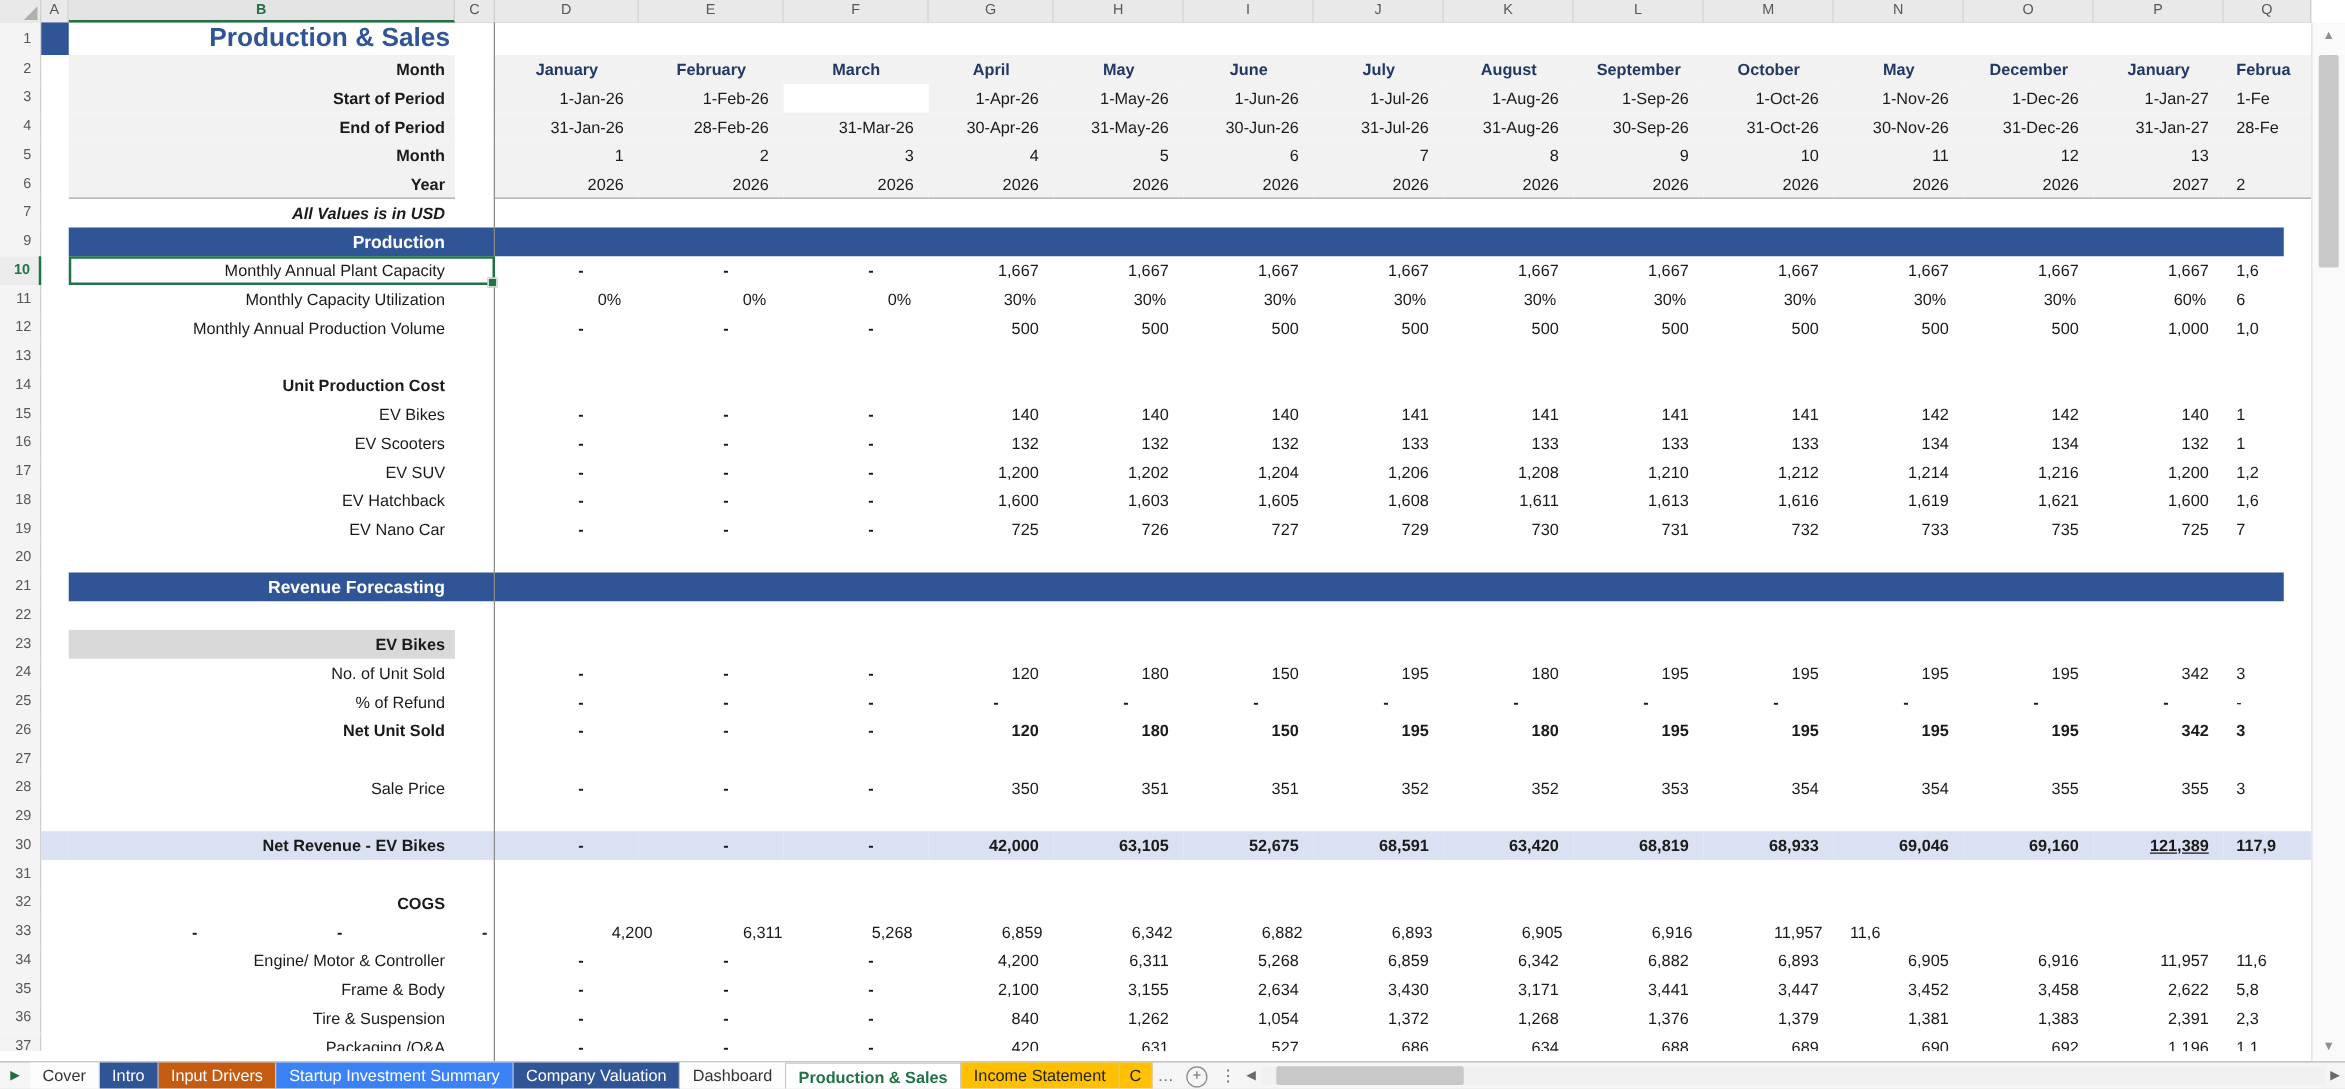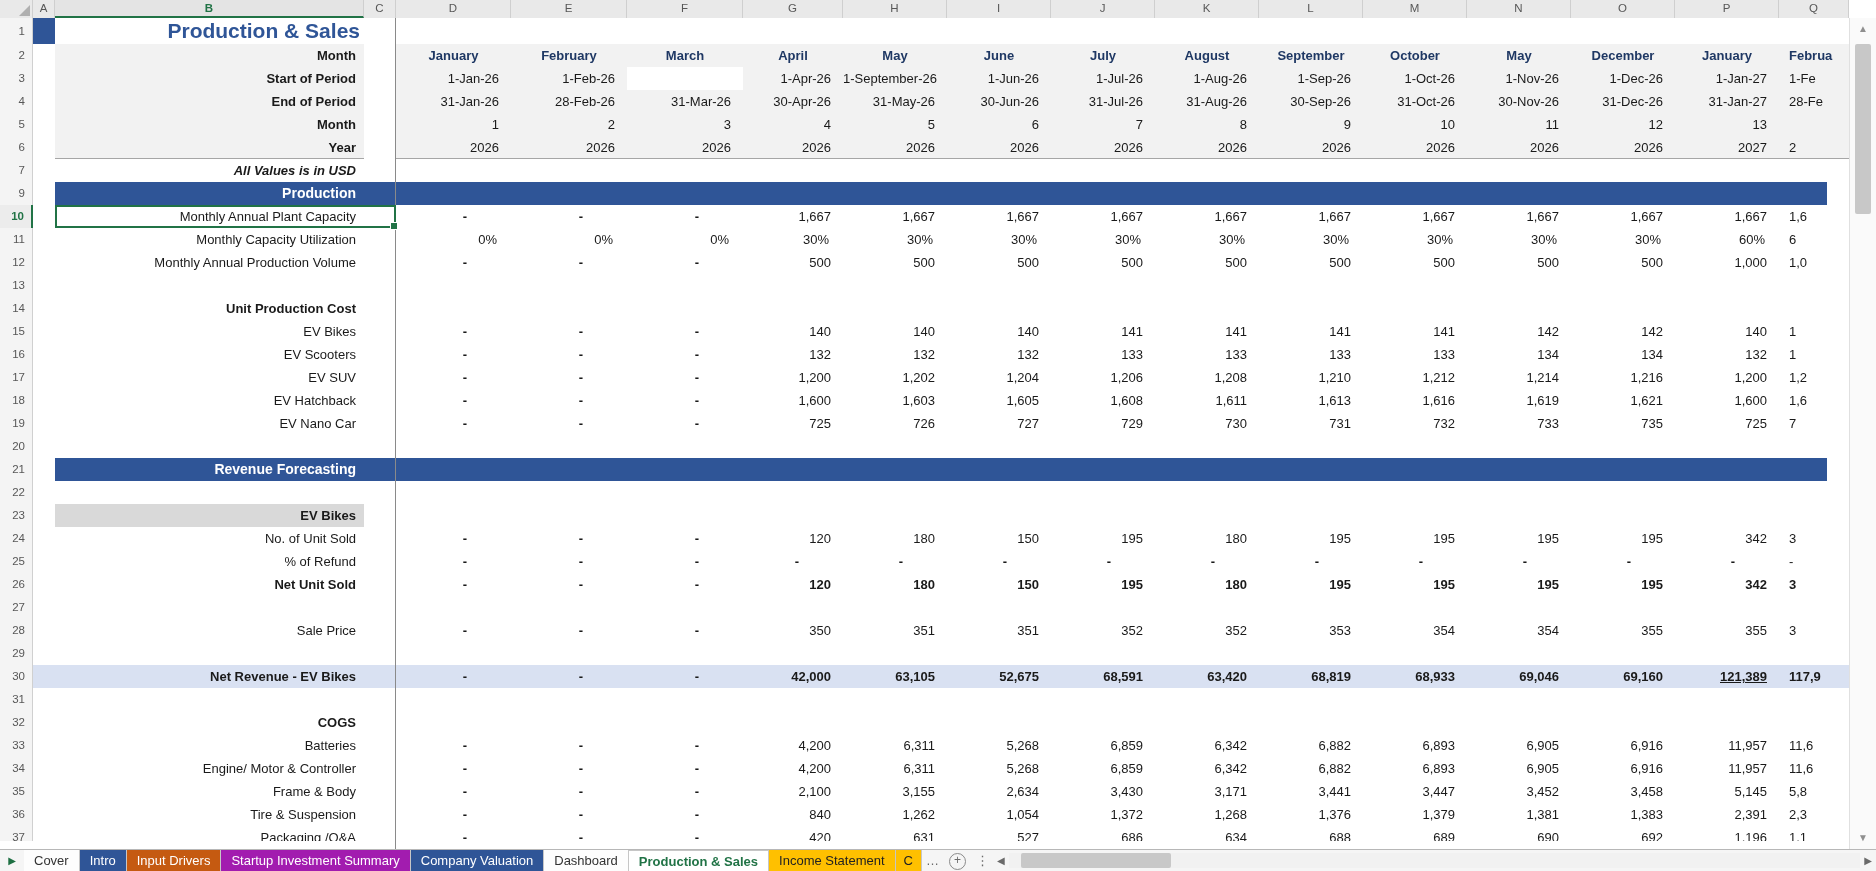--- a/index.html
+++ b/index.html
@@ -125,21 +125,21 @@
       </div>
       <div class="row">
         <div class="rn">3</div>
         <div class="c" style="width: 22px;"></div>
         <div class="c labelB band bold" style="width: 309px;">Start of Period</div>
         <div class="c" style="width: 32px;"></div>
         <div class="c v band" style="width: 115px;">1-Jan-26</div>
         <div class="c v band" style="width: 116px;">1-Feb-26</div>
         <div class="c v band" style="width: 116px; margin-top: 40px;">1-Mar-26</div>
         <div class="c v band" style="width: 100px;">1-Apr-26</div>
-        <div class="c v band" style="width: 104px;">1-September-26</div>
+        <div class="c v band" style="width: 104px;">1-May-26</div>
         <div class="c v band" style="width: 104px;">1-Jun-26</div>
         <div class="c v band" style="width: 104px;">1-Jul-26</div>
         <div class="c v band" style="width: 104px;">1-Aug-26</div>
         <div class="c v band" style="width: 104px;">1-Sep-26</div>
         <div class="c v band" style="width: 104px;">1-Oct-26</div>
         <div class="c v band" style="width: 104px;">1-Nov-26</div>
         <div class="c v band" style="width: 104px;">1-Dec-26</div>
         <div class="c v band" style="width: 104px;">1-Jan-27</div>
         <div class="c v qclip band" style="width: 70px;">1-Fe</div>
       </div>
@@ -517,21 +517,20 @@
       </div>
       <div class="row">
         <div class="rn">32</div>
         <div class="c" style="width: 22px;"></div>
         <div class="c labelB bold" style="width: 309px;">COGS</div>
         <div class="c" style="width: 1463px;"></div>
       </div>
       <div class="row">
         <div class="rn">33</div>
         <div class="c" style="width: 22px;"></div>
-        <div class="c labelB" style="width: 309px;">Batteries</div>
         <div class="c" style="width: 32px;"></div>
         <div class="c v dash" style="width: 115px;">-</div>
         <div class="c v dash" style="width: 116px;">-</div>
         <div class="c v dash" style="width: 116px;">-</div>
         <div class="c v" style="width: 100px;">4,200</div>
         <div class="c v" style="width: 104px;">6,311</div>
         <div class="c v" style="width: 104px;">5,268</div>
         <div class="c v" style="width: 104px;">6,859</div>
         <div class="c v" style="width: 104px;">6,342</div>
         <div class="c v" style="width: 104px;">6,882</div>
@@ -571,21 +570,21 @@
         <div class="c v dash" style="width: 116px;">-</div>
         <div class="c v" style="width: 100px;">2,100</div>
         <div class="c v" style="width: 104px;">3,155</div>
         <div class="c v" style="width: 104px;">2,634</div>
         <div class="c v" style="width: 104px;">3,430</div>
         <div class="c v" style="width: 104px;">3,171</div>
         <div class="c v" style="width: 104px;">3,441</div>
         <div class="c v" style="width: 104px;">3,447</div>
         <div class="c v" style="width: 104px;">3,452</div>
         <div class="c v" style="width: 104px;">3,458</div>
-        <div class="c v" style="width: 104px;">5,145</div>
+        <div class="c v" style="width: 104px;">2,622</div>
         <div class="c v qclip" style="width: 70px;">5,8</div>
       </div>
       <div class="row">
         <div class="rn">36</div>
         <div class="c" style="width: 22px;"></div>
         <div class="c labelB" style="width: 309px;">Tire &amp; Suspension</div>
         <div class="c" style="width: 32px;"></div>
         <div class="c v dash" style="width: 115px;">-</div>
         <div class="c v dash" style="width: 116px;">-</div>
         <div class="c v dash" style="width: 116px;">-</div>
@@ -633,21 +632,21 @@
     <div class="sarrow up">▲</div>
     <div id="vthumb"></div>
     <div class="sarrow down">▼</div>
   </div>
 
   <div id="tabbar">
       <div class="tabnav">▶</div>
       <div class="tab" style="background: rgb(253, 253, 253); color: rgb(51, 51, 51);">Cover</div>
       <div class="tab" style="background: rgb(47, 85, 151); color: rgb(255, 255, 255);">Intro</div>
       <div class="tab" style="background: rgb(197, 90, 17); color: rgb(255, 255, 255);">Input Drivers</div>
-      <div class="tab" style="background: #a21caf; color: rgb(255, 255, 255);">Startup Investment Summary</div>
+      <div class="tab" style="background: #3b82f6; color: rgb(255, 255, 255);">Startup Investment Summary</div>
       <div class="tab" style="background: rgb(47, 85, 151); color: rgb(255, 255, 255);">Company Valuation</div>
       <div class="tab" style="background: rgb(253, 253, 253); color: rgb(51, 51, 51);">Dashboard</div>
       <div class="tab active">Production &amp; Sales</div>
       <div class="tab" style="background: rgb(255, 192, 0); color: rgb(34, 34, 34);">Income Statement</div>
       <div class="tab" style="background: rgb(255, 192, 0); color: rgb(34, 34, 34); padding: 0px 8px;">C</div>
       <div class="tabmisc">…</div>
       <div class="addsheet">+</div>
       <div class="tabmisc">⋮</div>
       <div class="tabmisc" style="font-size: 10px;">◀</div>
       <div id="hscroll">

